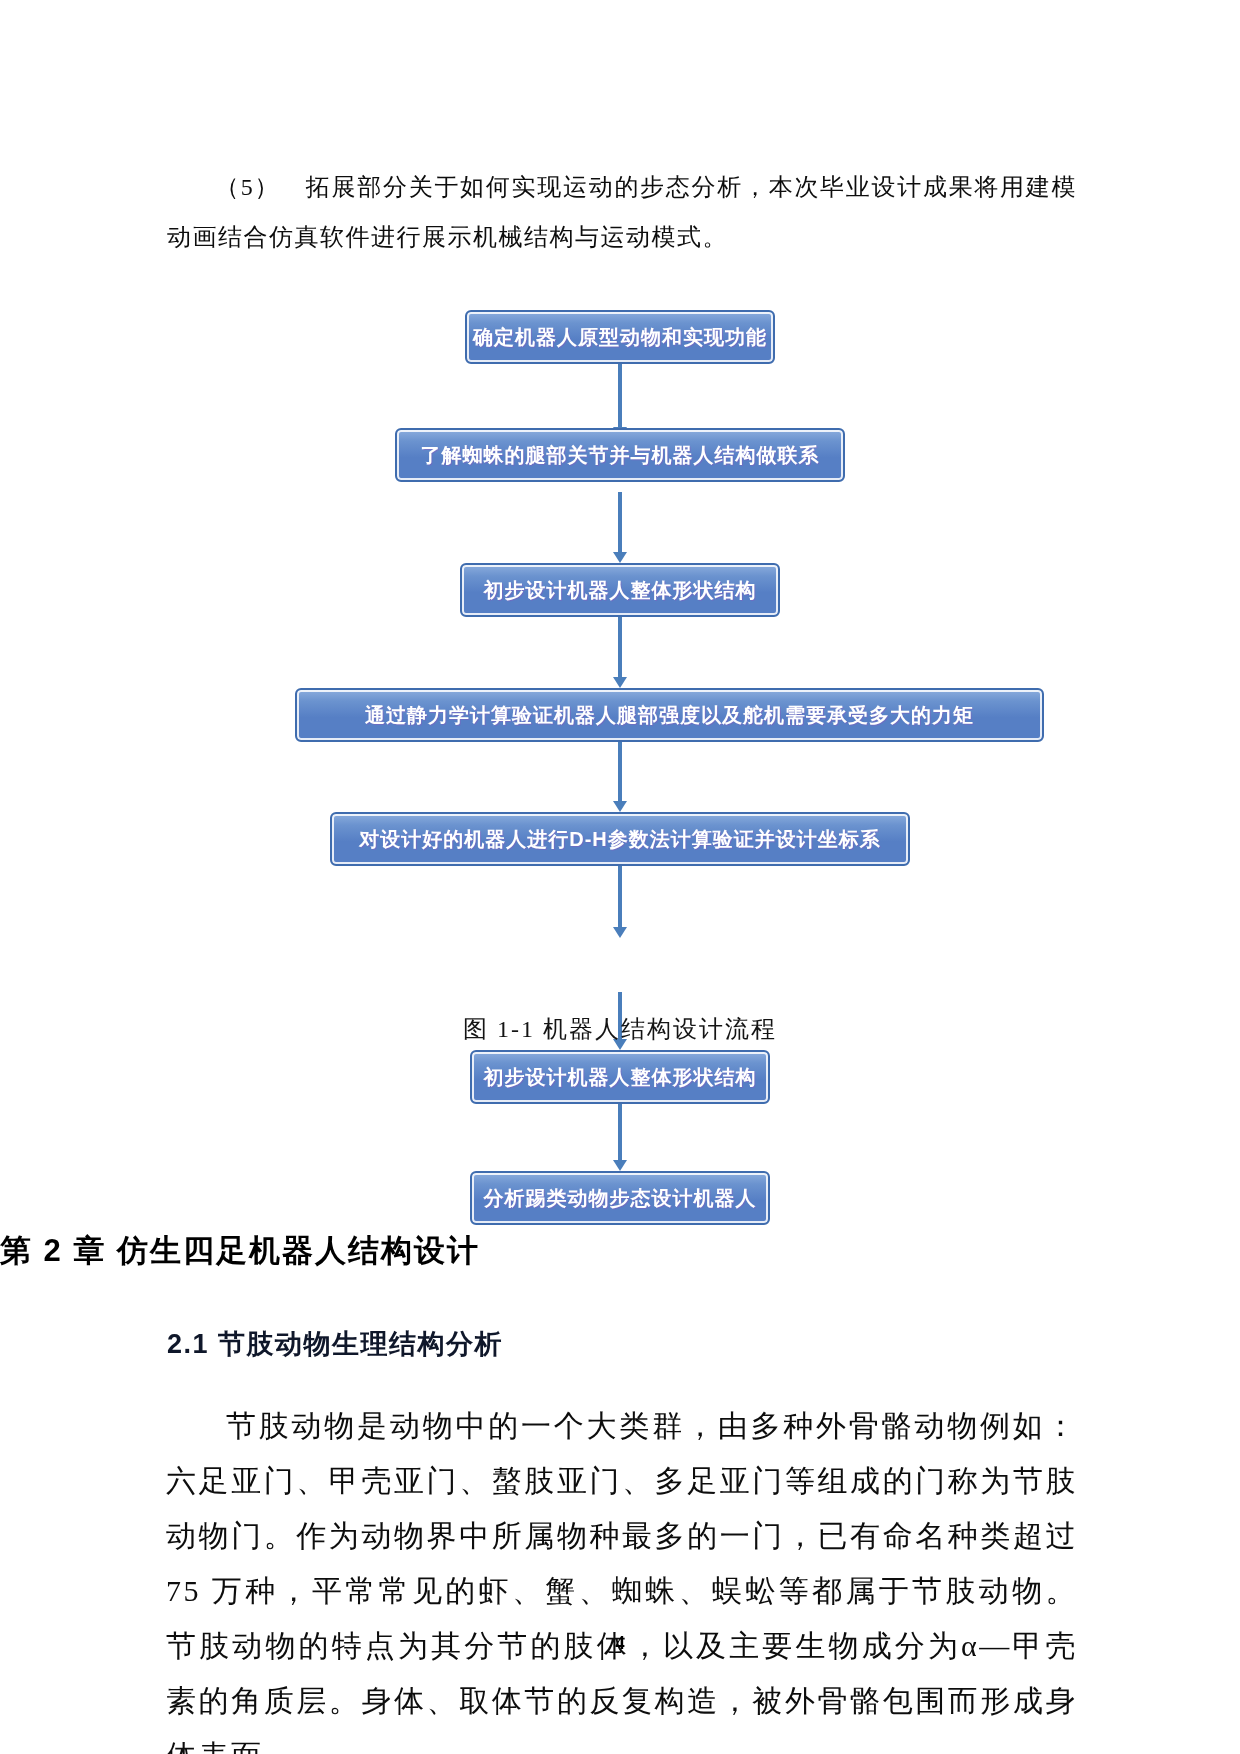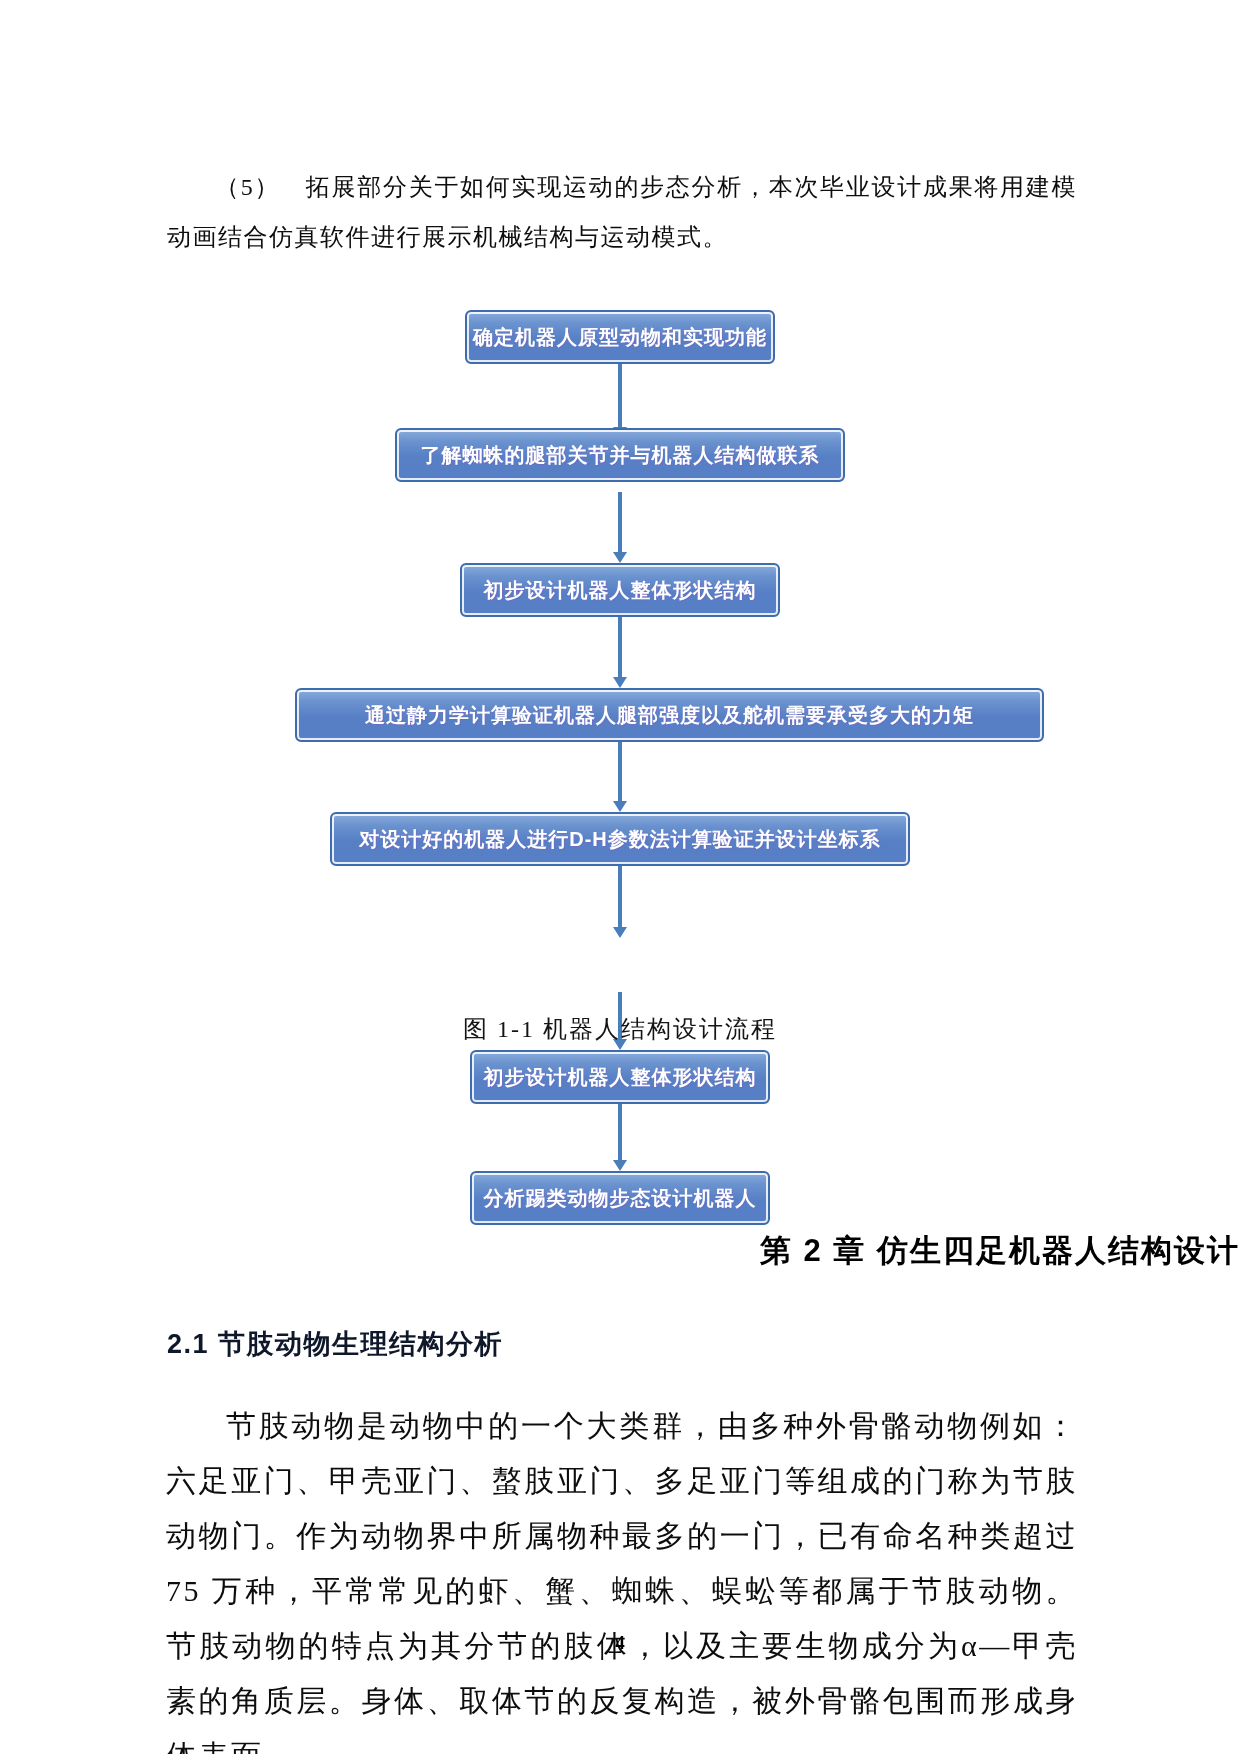--- a/index.html
+++ b/index.html
@@ -60,21 +60,21 @@
     top: 703px; left: 0; width: 1240px;
     text-align: center;
     font-size: 24px;
     letter-spacing: 2px;
     color: #141414;
   }
   
   .chapter-heading {
     position: absolute;
     top: 1230px; left: 0; width: 1240px;
-    text-align: right;
+    text-align: left;
     font-family: "Liberation Sans", sans-serif;
     font-weight: bold;
     font-size: 31px;
     letter-spacing: 2px;
     color: #000000;
   }
   .section-heading {
     position: absolute;
     top: 1326px; left: 167px;
     font-family: "Liberation Sans", sans-serif;

